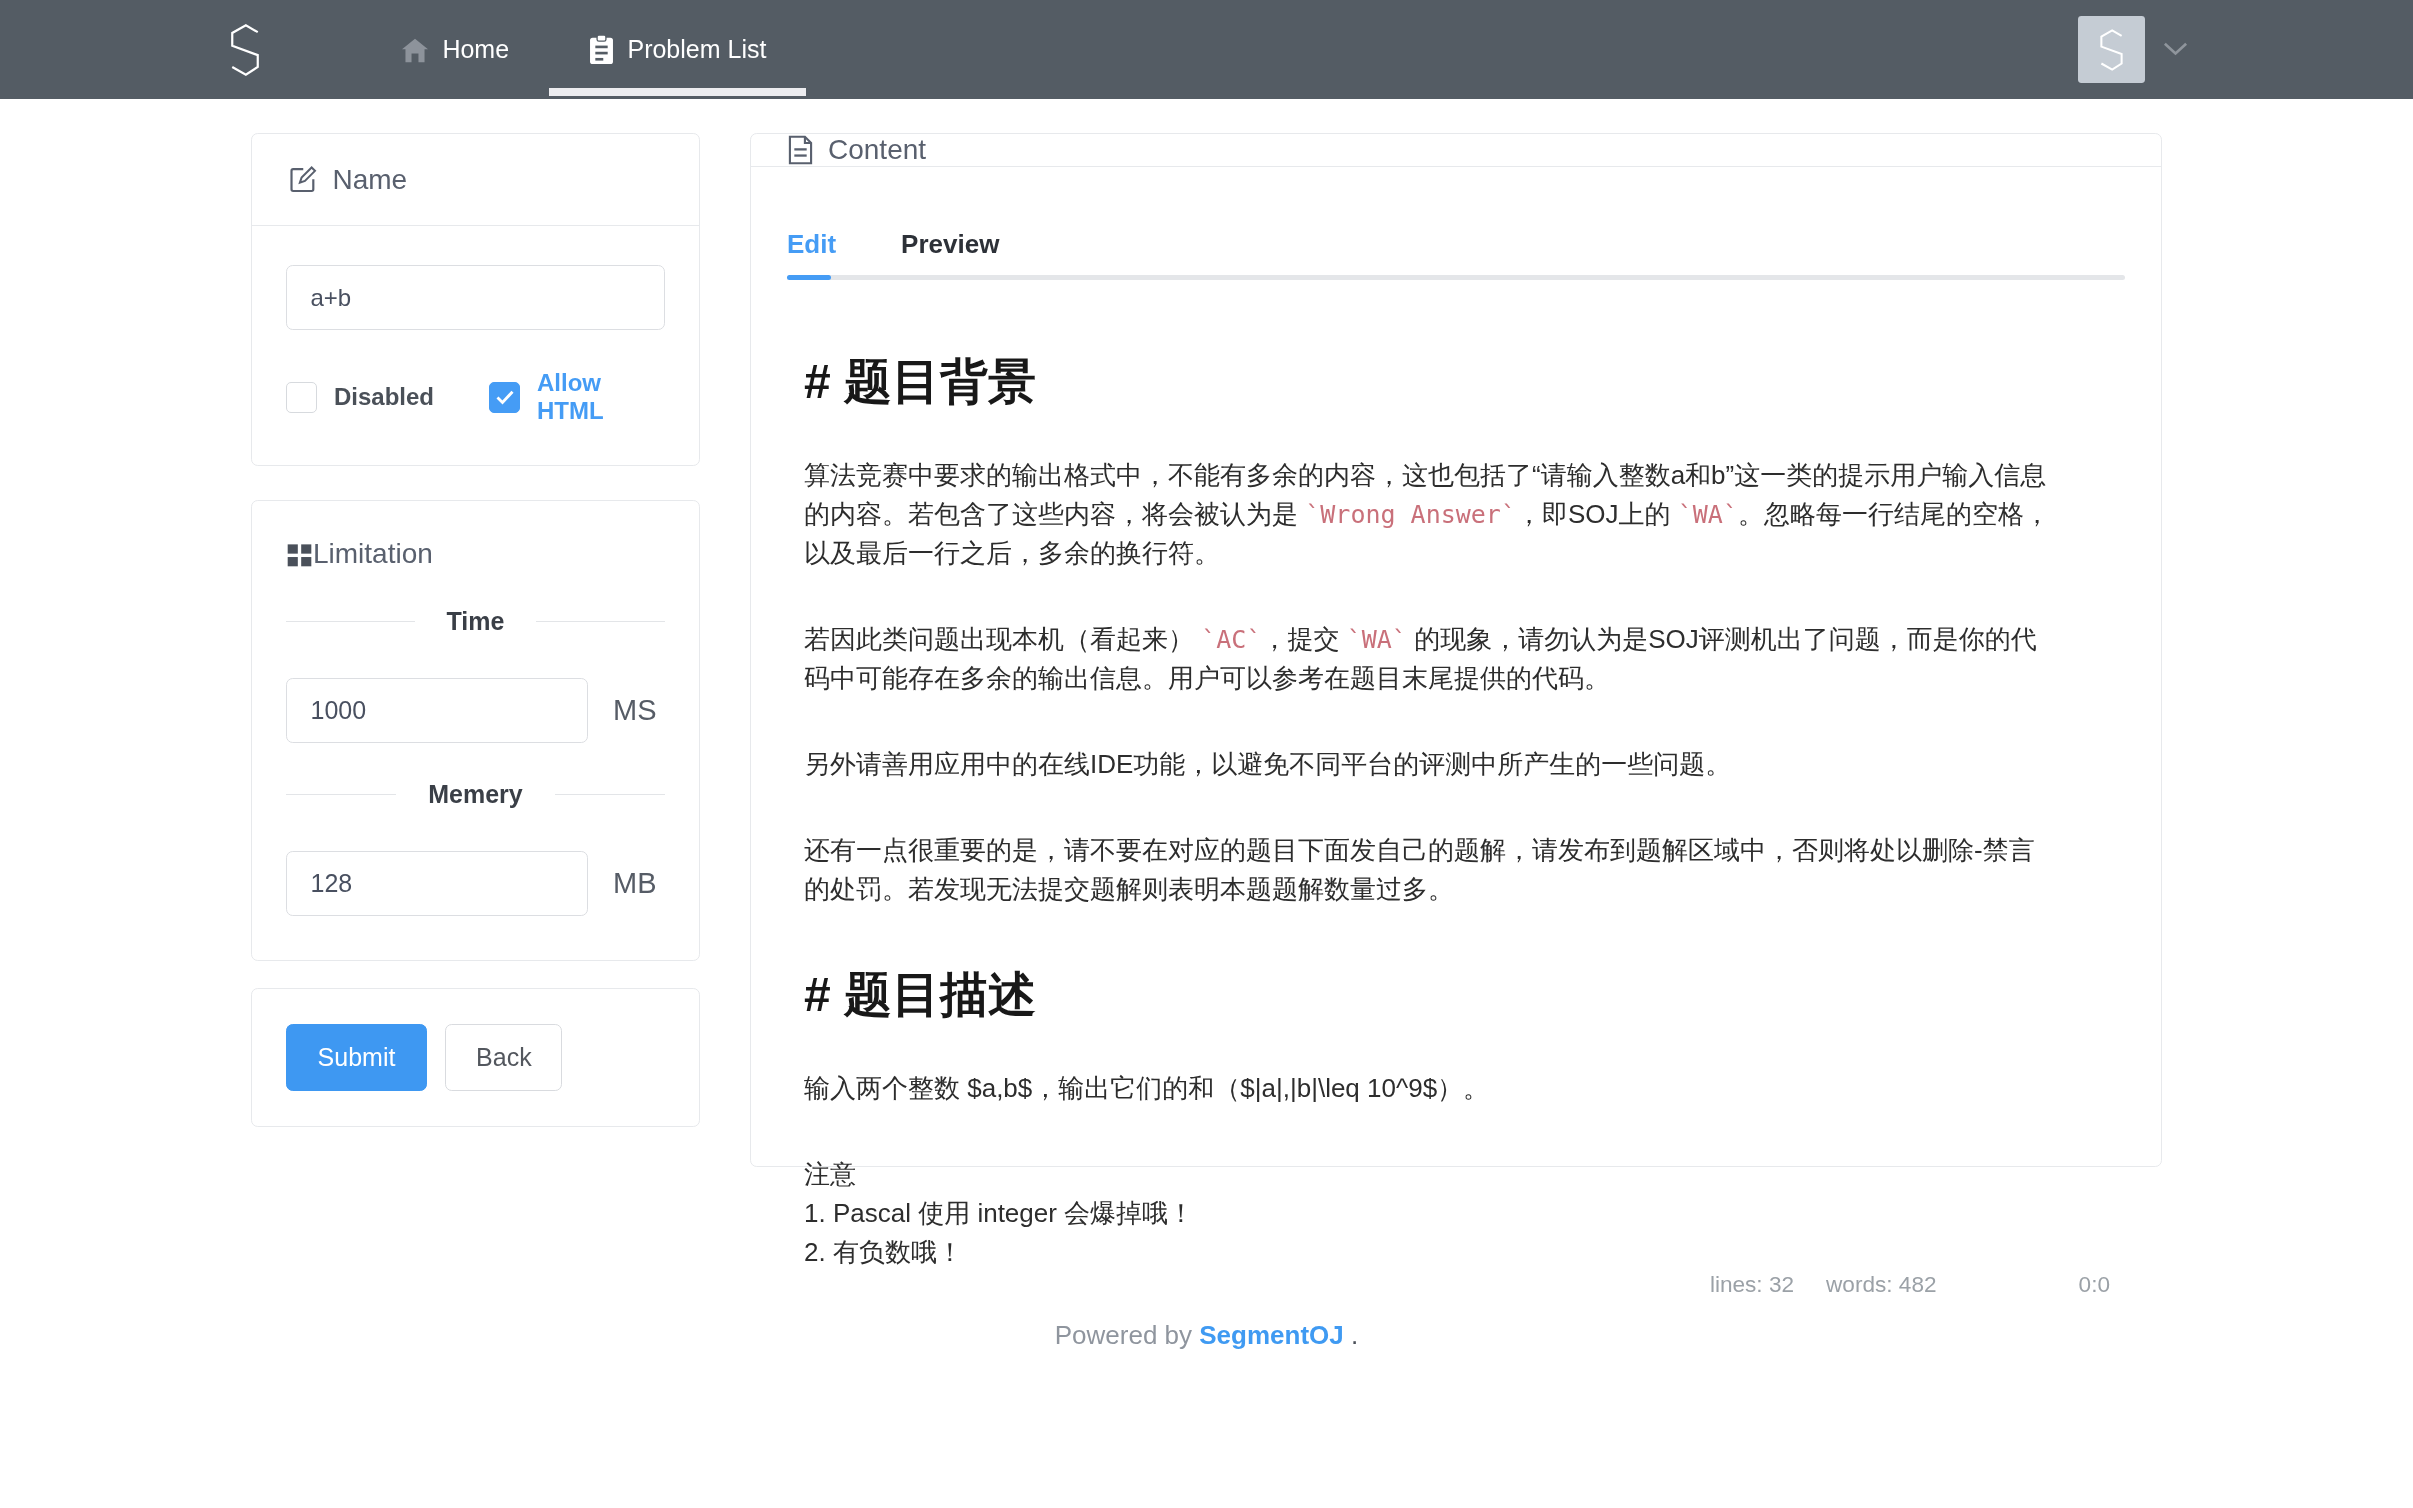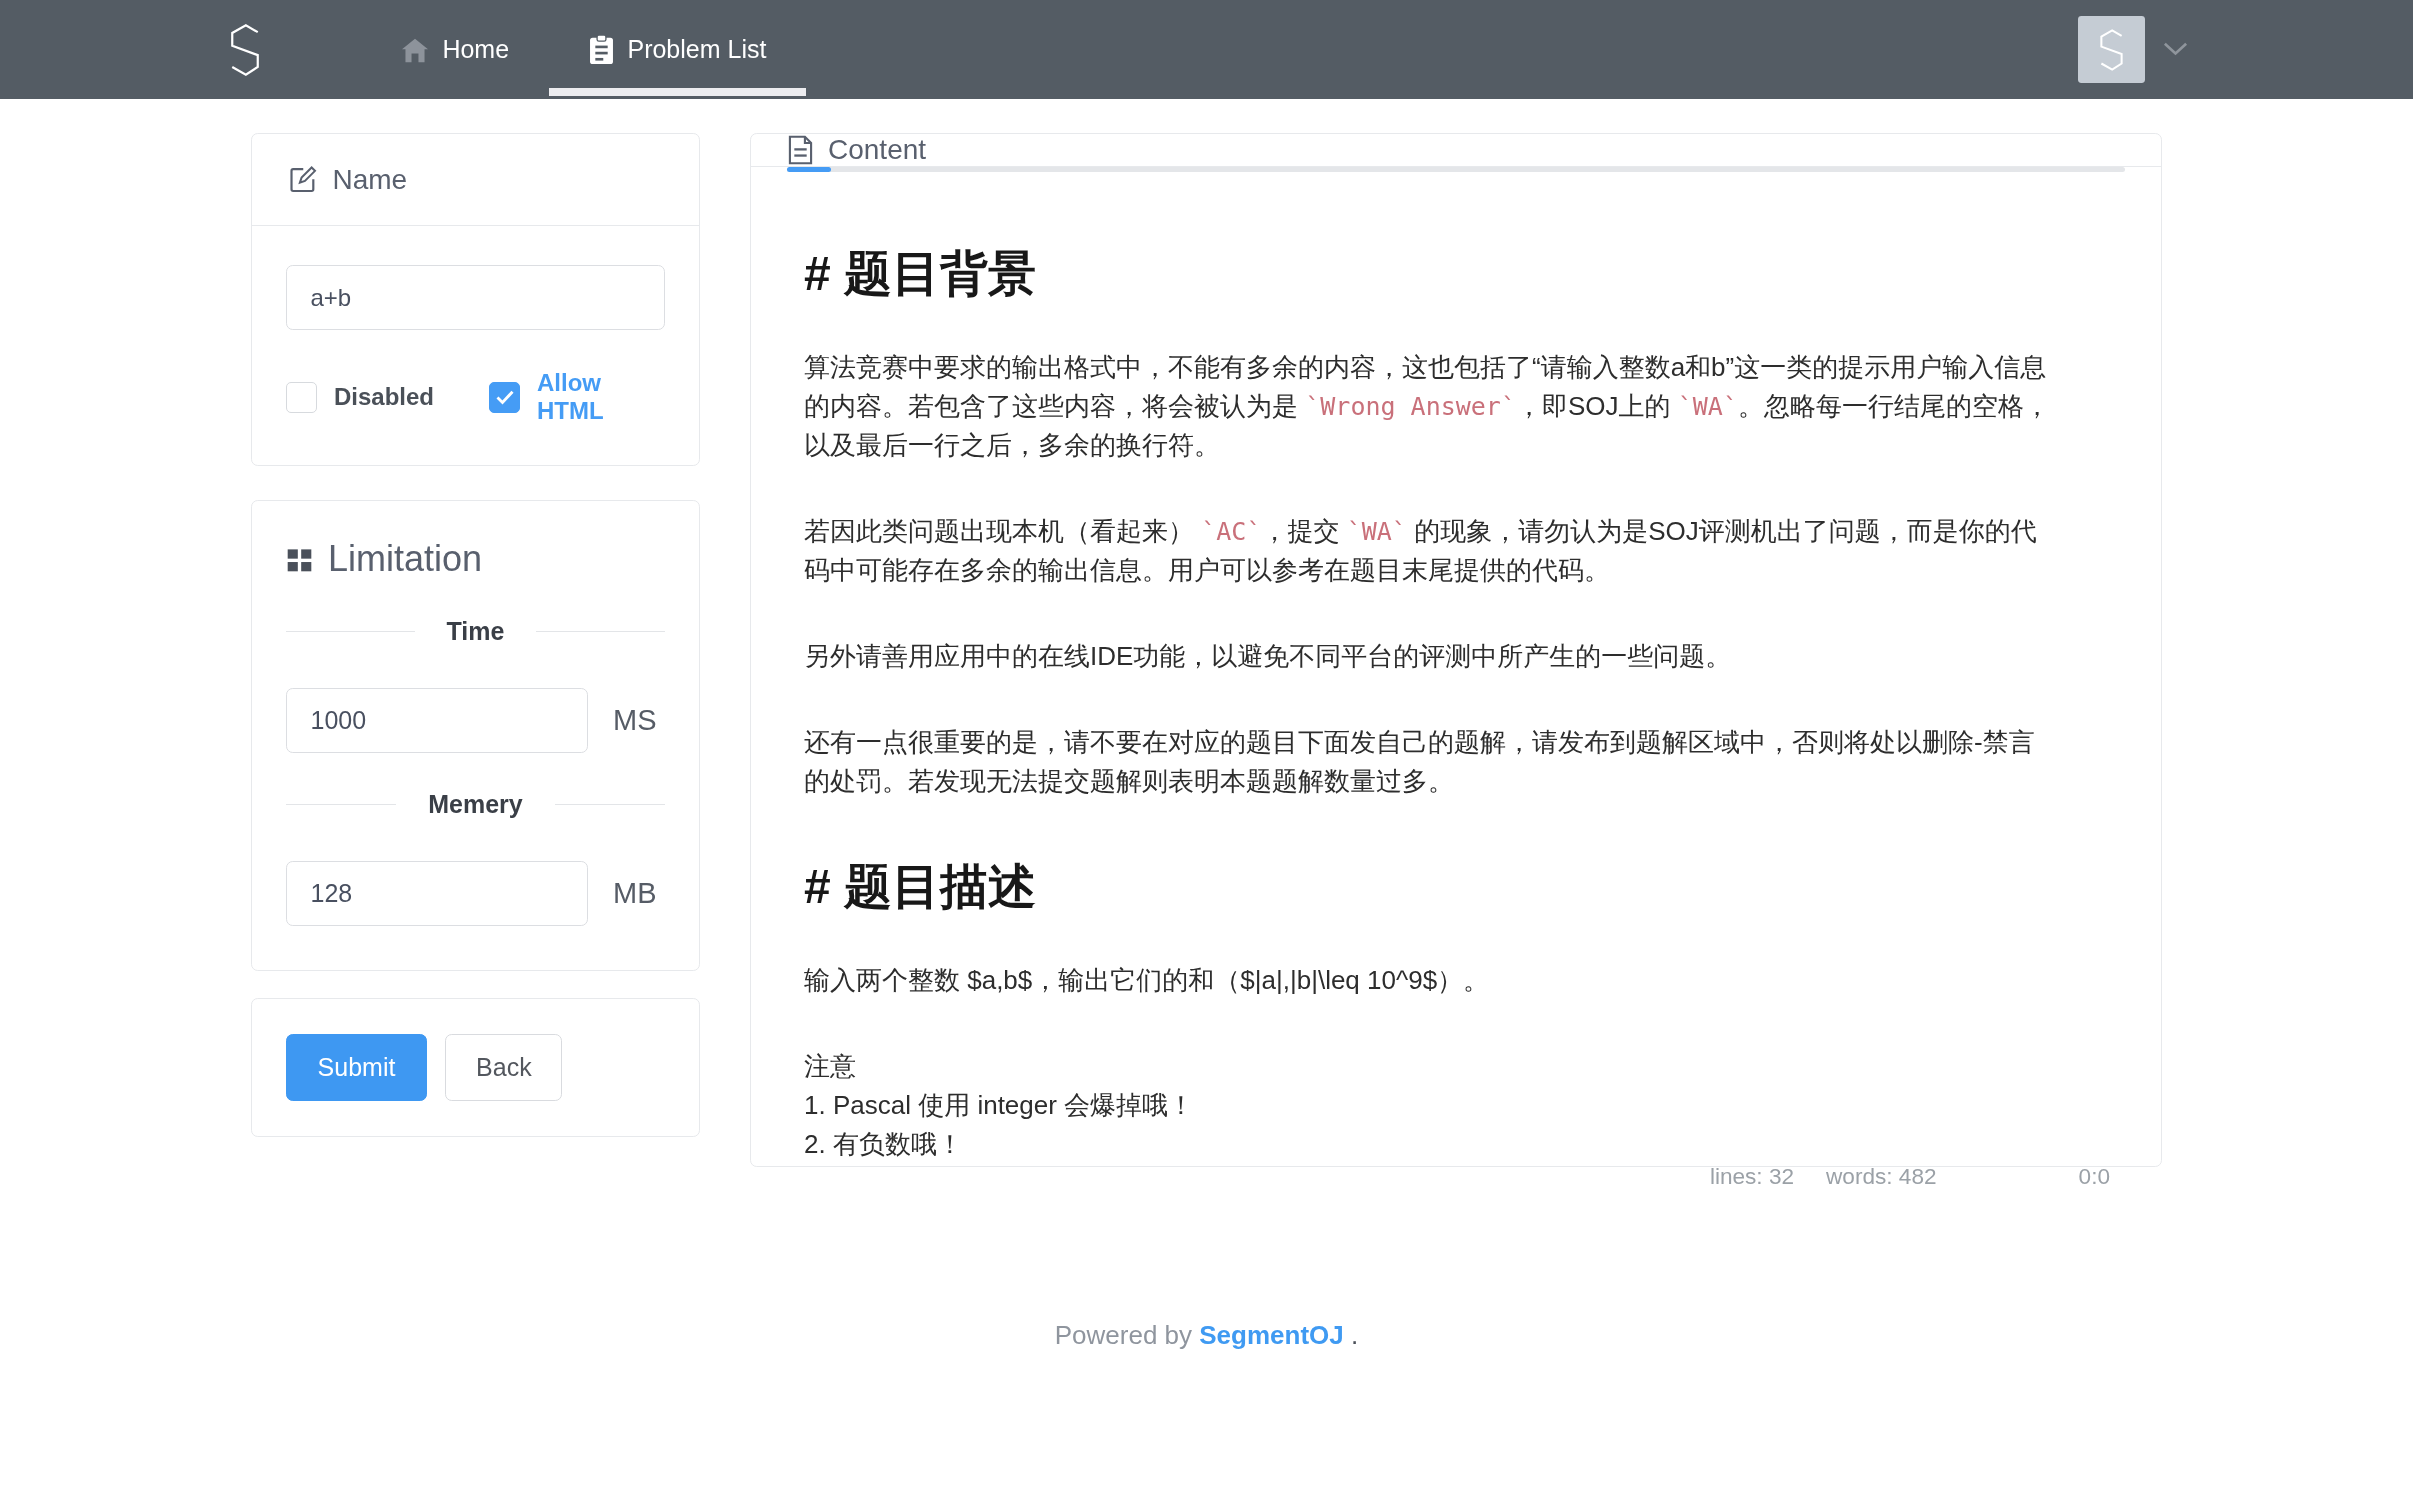--- a/index.html
+++ b/index.html
@@ -60,21 +60,21 @@
     background: #fff; cursor: pointer; flex: none;
     display: flex; align-items: center; justify-content: center;
   }
   .cbx.checked { background: #459cf5; border-color: #459cf5; }
   .cbx-label { margin-left: 17px; font-weight: 700; color: #4a5058; cursor: pointer; }
   .cbx-group2 { margin-left: 55px; display: flex; align-items: center; }
   .cbx-label.blue { color: #459cf5; }
 
   
   .lim-panel { margin-top: 34px; padding: 37px 34px 44px 34px; }
-  .lim-title { display: flex; align-items: center; gap: 15px; color: #59606e; font-size: 36px; }
+  .lim-title { display: flex; align-items: center; color: #59606e; font-size: 28px; }
   .divider {
     display: flex; align-items: center; margin-top: 37px;
     color: #3a3f47; font-weight: 700; font-size: 25px;
   }
   .divider::before, .divider::after { content: ""; flex: 1; height: 1.7px; background: #e3e5e8; }
   .divider::before { margin-right: 32px; }
   .divider::after { margin-left: 32px; }
   .lim-row { display: flex; align-items: center; margin-top: 42px; }
   .lim-input {
     width: 302px; height: 65px; border: 0.8px solid #dcdee2; border-radius: 6.7px;
@@ -248,20 +248,24 @@
             <path d="M2 2 L19 2 L26 9 L26 32 L2 32 Z" fill="none" stroke="#59606e" stroke-width="2.4"></path>
             <path d="M19 2 L19 9 L26 9" fill="none" stroke="#59606e" stroke-width="2.4"></path>
             <rect x="7" y="15" width="14" height="2.6" fill="#59606e"></rect>
             <rect x="7" y="22" width="14" height="2.6" fill="#59606e"></rect>
           </svg>
         </span>
         <span>Content</span>
       </div>
 
       <div class="content-body">
+        <div class="tabs">
+          <span class="tab tab-edit">Edit</span>
+          <span class="tab tab-preview">Preview</span>
+        </div>
         <div class="tab-track">
           <div class="tab-active-seg"></div>
         </div>
 
         <div class="editor" id="editor">
             <div class="ed-h1"># 题目背景</div>
             <div class="ed-p"><span>算法竞赛中要求的输出格式中，不能有多余的内容，这也包括了“请输入整数a和b”这一类的提示用户输入信息的内容。若包含了这些内容，将会被认为是 </span><span class="ed-code">`Wrong Answer`</span><span>，即SOJ上的 </span><span class="ed-code">`WA`</span><span>。忽略每一行结尾的空格，以及最后一行之后，多余的换行符。</span></div>
             <div class="ed-p"><span>若因此类问题出现本机（看起来） </span><span class="ed-code">`AC`</span><span>，提交 </span><span class="ed-code">`WA`</span><span> 的现象，请勿认为是SOJ评测机出了问题，而是你的代码中可能存在多余的输出信息。用户可以参考在题目末尾提供的代码。</span></div>
             <div class="ed-p"><span>另外请善用应用中的在线IDE功能，以避免不同平台的评测中所产生的一些问题。</span></div>
             <div class="ed-p"><span>还有一点很重要的是，请不要在对应的题目下面发自己的题解，请发布到题解区域中，否则将处以删除-禁言的处罚。若发现无法提交题解则表明本题题解数量过多。</span></div>

